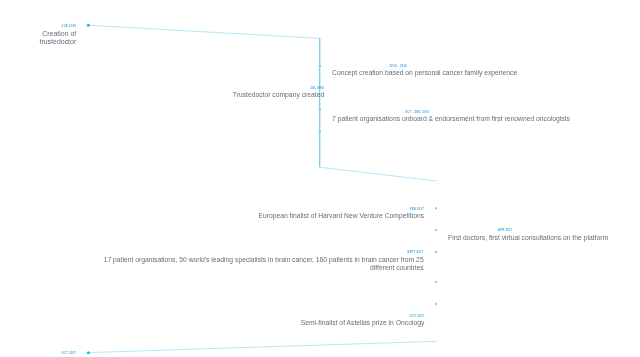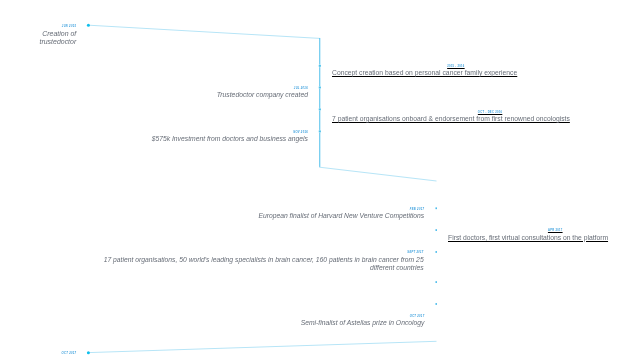--- a/index.html
+++ b/index.html
@@ -9,22 +9,22 @@
   #stage{position:relative;width:640px;height:357px;}
   svg.line-layer{position:absolute;left:0;top:0;width:640px;height:357px;display:block;}
   .ev{position:absolute;white-space:nowrap;}
   .ev .date{font-size:4.4px;color:#3a9fdd;font-weight:700;letter-spacing:.5px;
             line-height:6.3px;white-space:nowrap;display:block;}
   .ev .desc{font-size:8px;color:#666c76;line-height:8px;font-weight:400;display:block;}
   .ev.right .date,.ev.right .desc{transform-origin:left top;}
   .ev.left  .date,.ev.left  .desc{transform-origin:right top;}
   .ev .date{transform:scaleX(.605);}
   .ev .desc{transform:scaleX(.845);}
-  .ev.right{text-align:right;text-decoration:underline;}
-  .ev.left {text-align:right;font-style:italic;}
+  .ev.right{text-align:center;}
+  .ev.left {text-align:right;}
   .ev.big .desc{line-height:8.8px;}
   .ev.big .desc{transform:scaleX(.87);}
 </style>
 </head>
 <body>
 
 <div id="stage">
   <svg class="line-layer" viewBox="0 0 640 357" xmlns="http://www.w3.org/2000/svg">
     <path fill="none" stroke="#b7e5f7" stroke-width="1" d="M88.6 25.2 L319.77 38.4"></path>
     <path fill="none" stroke="#4cbeeb" stroke-width="1" d="M319.77 38 L319.77 167.2"></path>
@@ -47,34 +47,30 @@
     <span class="date">JUN 2015</span>
     <span class="desc">Creation of</span>
     <span class="desc">trustedoctor</span>
   </div>
 
   <div class="ev right" style="left:332px;top:63.1px;">
     <span class="date">2015 - 2016</span>
     <span class="desc">Concept creation based on personal cancer family experience</span>
   </div>
 
-  <div class="ev left" style="right:332px;top:84.8px;text-align:right;">
+  <div class="ev left" style="right:316px;top:84.8px;text-align:right;">
     <span class="date">JUL 2016</span>
     <span class="desc">Trustedoctor company created</span>
   </div>
 
   <div class="ev right" style="left:332px;top:109px;">
     <span class="date">OCT - DEC 2016</span>
     <span class="desc">7 patient organisations onboard &amp; endorsement from first renowned oncologists</span>
   </div>
 
-  <div class="ev left" style="right:332px;top:128.7px;">
-    <span class="date">NOV 2016</span>
-    <span class="desc">$575k Investment from doctors and business angels</span>
-  </div>
 
   <div class="ev right" style="left:448px;top:227.4px;">
     <span class="date">APR 2017</span>
     <span class="desc">First doctors, first virtual consultations on the platform</span>
   </div>
 
   <div class="ev left" style="right:216px;top:205.6px;">
     <span class="date">FEB 2017</span>
     <span class="desc">European finalist of Harvard New Venture Competitions</span>
   </div>

